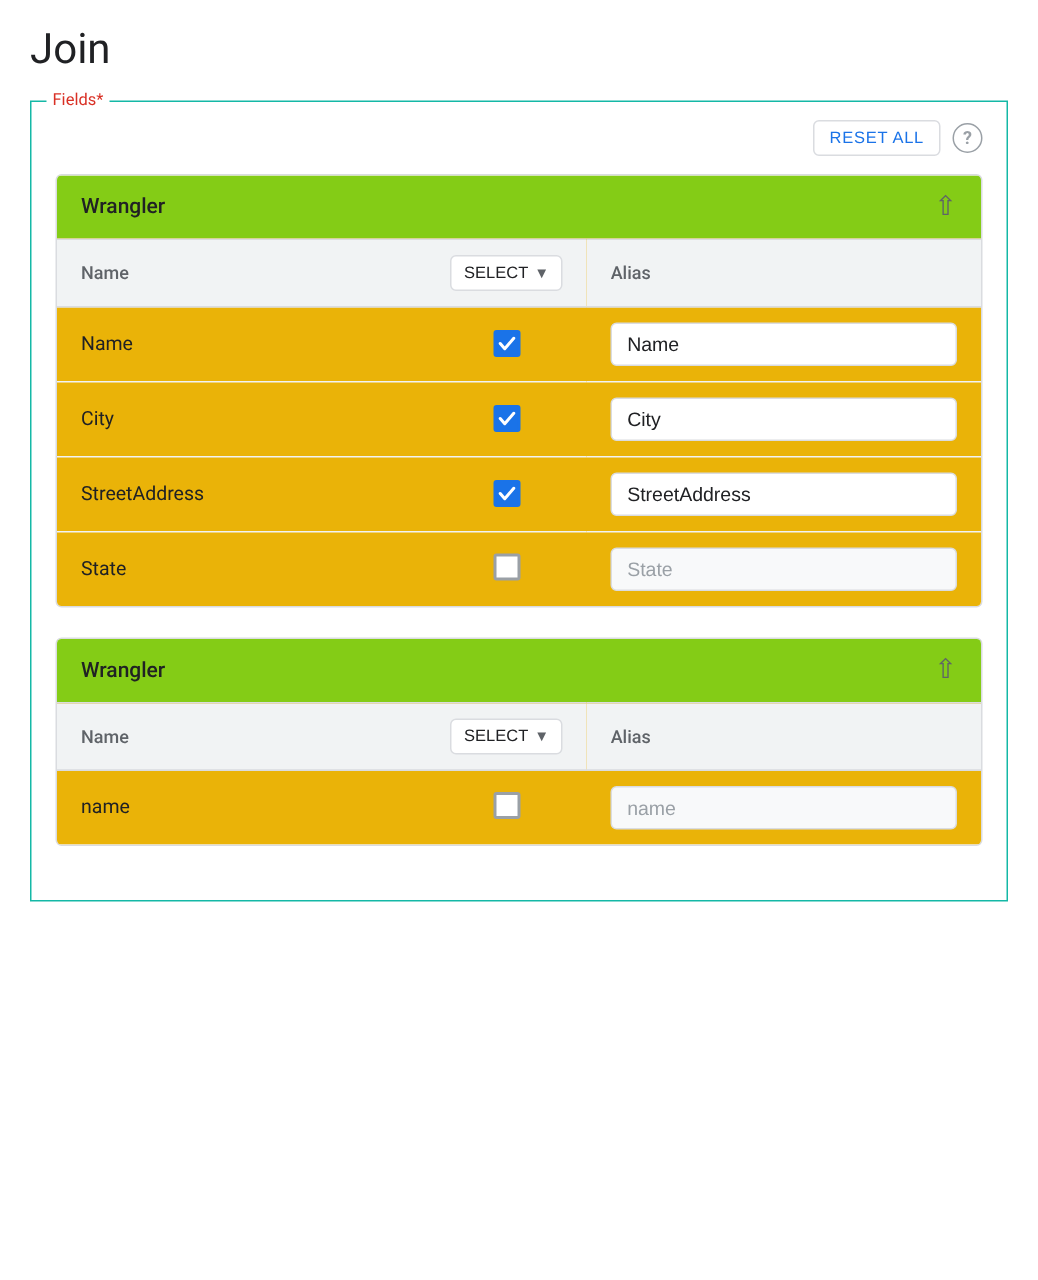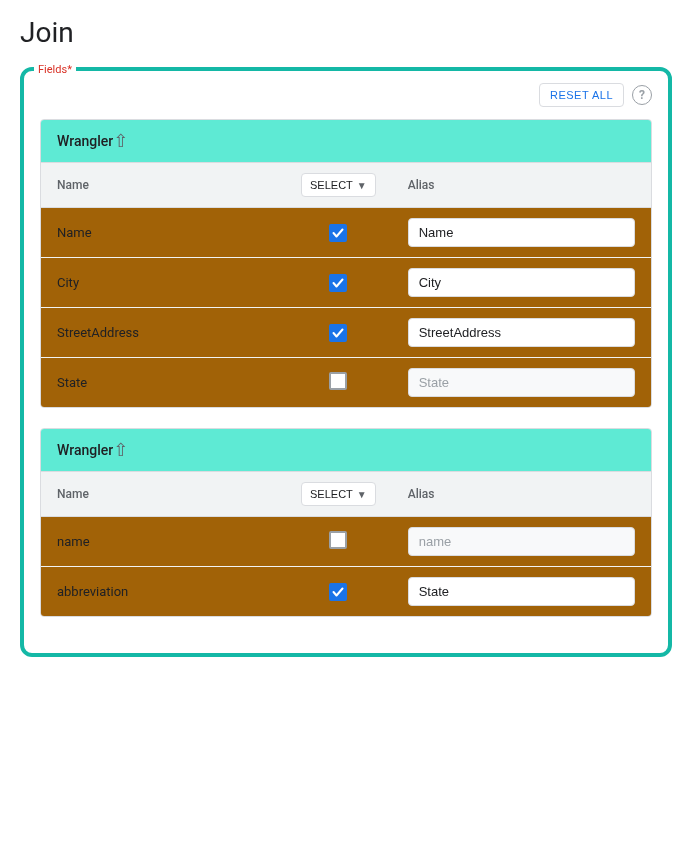--- a/index.html
+++ b/index.html
@@ -12,22 +12,22 @@
       width: 692px;
       min-height: 853px;
     }
     .page-title {
       font-size: 28px;
       font-weight: 400;
       color: #202124;
       margin-bottom: 18px;
     }
     .fields-section {
-      border: 4px solid #14b8a6;
-      border-radius: 12px;
+      border: 1px solid #14b8a6;
+      border-radius: 0;
       padding: 12px 16px 16px;
       position: relative;
     }
     .fields-label {
       position: absolute;
       top: -8px;
       left: 10px;
       background: #fff;
       padding: 0 4px;
       font-size: 11px;
@@ -69,39 +69,40 @@
       flex-shrink: 0;
     }
     .source-card {
       border: 1px solid #dadce0;
       border-radius: 4px;
       margin-bottom: 20px;
       overflow: hidden;
     }
     .source-header {
       display: flex;
+      justify-content: space-between;
       align-items: center;
       padding: 12px 16px;
-      background: #5eead4;
+      background: #84cc16;
       cursor: pointer;
     }
     .source-title {
       font-size: 14px;
       font-weight: 500;
       color: #202124;
     }
     .chevron-icon {
       color: #5f6368;
       font-size: 18px;
       line-height: 1;
     }
     .fields-table {
       width: 100%;
       border-collapse: collapse;
-      background: #a16207;
+      background: #eab308;
     }
     .fields-table thead tr {
       background: #f1f3f4;
       border-top: 1px solid #dadce0;
       border-bottom: 1px solid #dadce0;
     }
     .fields-table thead th {
       padding: 10px 16px;
       text-align: left;
       font-size: 12px;
@@ -306,32 +307,17 @@
         <div class="checkbox-wrapper">
           <div class="checkbox-custom unchecked">
             
           </div>
         </div>
       </td>
       <td>
         <input class="alias-input disabled-input" type="text" value="" placeholder="name" disabled="" style="">
       </td>
     </tr>
-            <tr>
-      <td class="field-name-cell">abbreviation</td>
-      <td class="checkbox-cell">
-        <div class="checkbox-wrapper">
-          <div class="checkbox-custom ">
-            <svg viewBox="0 0 12 12" fill="none">
-                      <polyline points="1.5,6 4.5,9.5 10.5,2.5" stroke="white" stroke-width="2" stroke-linecap="round" stroke-linejoin="round"></polyline>
-                    </svg>
-          </div>
-        </div>
-      </td>
-      <td>
-        <input class="alias-input " type="text" value="State" placeholder="State" style="">
-      </td>
-    </tr>
           </tbody>
         </table>
       </div>
     </div>
 </div>
 
 </body></html>

